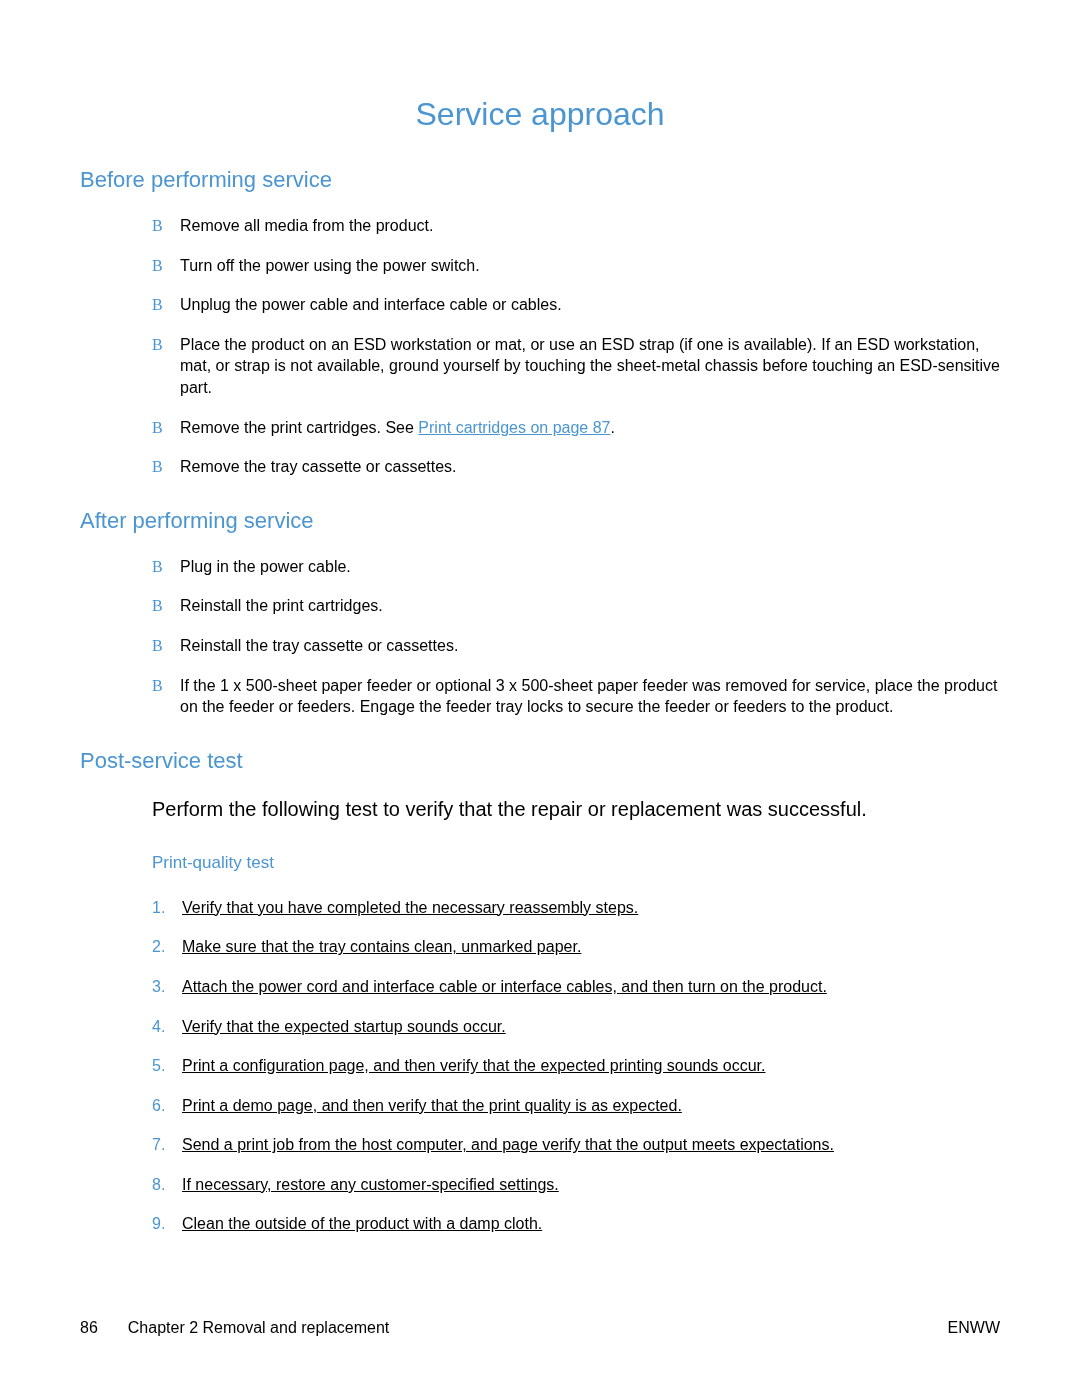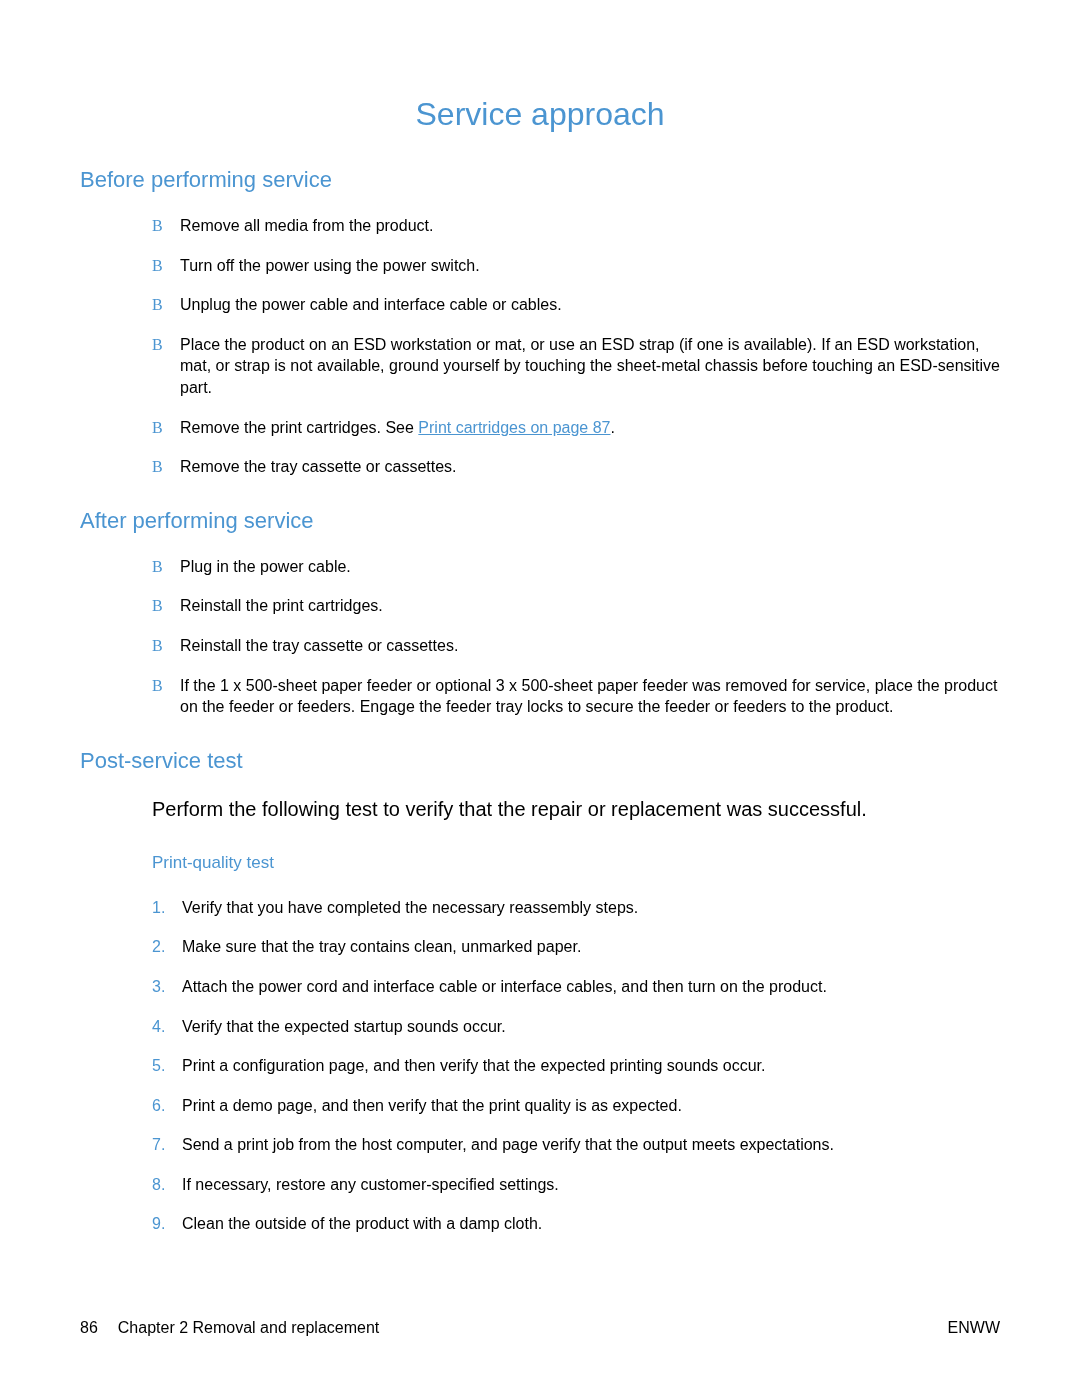--- a/index.html
+++ b/index.html
@@ -74,35 +74,36 @@
       font-size: 16px;
       line-height: 1.35;
     }
     ol.numbered > li .num {
       flex: 0 0 auto;
       width: 30px;
       color: #4b95d1;
     }
     ol.numbered > li .num-text {
       flex: 1 1 auto;
+      text-decoration: underline;
     }
     a.xref {
       color: #4b95d1;
       text-decoration: underline;
     }
     .footer {
       position: absolute;
       left: 80px;
       right: 80px;
       bottom: 60px;
       font-size: 16px;
       display: flex;
       justify-content: space-between;
     }
-    .footer .left { display: flex; gap: 20px; }
+    .footer .left { display: flex; gap: 30px; }
     .h3-wrap { margin-left: 72px; }
   </style>
 </head>
 <body>
 
 <h1 class="h1">Service approach</h1>
 
 <h2 class="h2">Before performing service</h2>
 <ul class="bulleted" id="before-list">
     <li>

